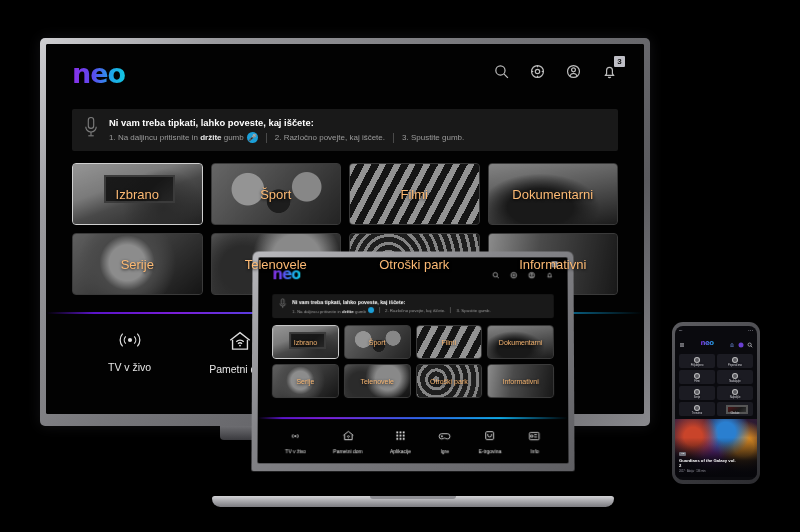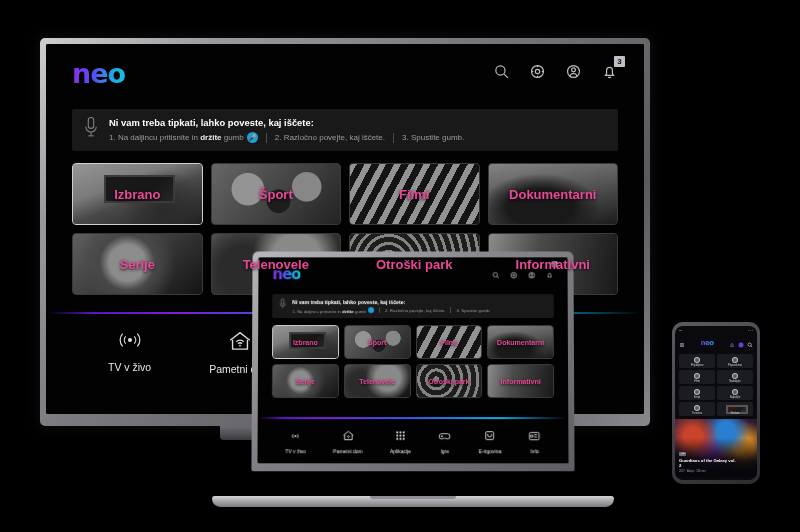--- a/index.html
+++ b/index.html
@@ -52,21 +52,21 @@
   .vstep b { color:#e8e8e8; }
   .vmicpill { display:inline-flex; align-items:center; justify-content:center;
     background:#1b9fd8; border-radius:50%; color:#fff; }
 
   
   .tiles { display:grid; }
   .tile { position:relative; border-radius:4px; overflow:hidden;
     border:1px solid #3a3a3a; background:#131313; display:flex;
     align-items:center; justify-content:center; }
   .tile .thumb { position:absolute; inset:0; filter:grayscale(1); opacity:.62; }
-  .tile .tlabel { position:relative; z-index:2; font-weight:bold; color:#ec4899;
+  .tile .tlabel { position:relative; z-index:2; font-weight:normal; color:#fdba74;
     text-shadow:0 1px 3px rgba(0,0,0,.95); text-align:center; }
   .tile.sel { border-color:#cfcfcf; }
 
   
   .t-izbrano { background:
      radial-gradient(circle at 70% 75%, #3a3a3a 0%, transparent 40%),
      linear-gradient(160deg,#e8e6e2 0%,#bdbab6 35%,#6d6b68 55%,#2a2a2a 100%); }
   .t-izbrano::after{content:"";position:absolute;left:24%;top:18%;width:52%;height:40%;
      background:linear-gradient(140deg,#4a1416,#1a1a1a 60%,#333);border:2px solid #555;}
   .t-sport { background:

